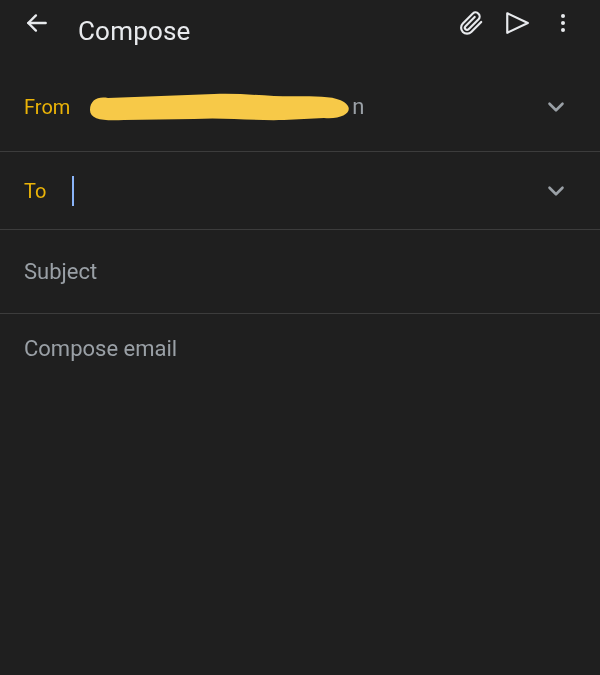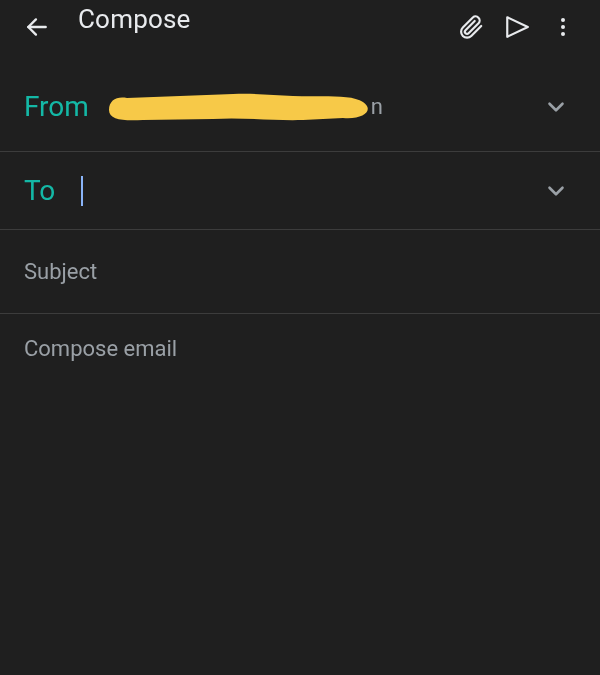--- a/index.html
+++ b/index.html
@@ -4,23 +4,23 @@
   <style>
     * { margin: 0; padding: 0; box-sizing: border-box; }
     html, body { width: 600px; height: 675px; overflow: hidden; }
     body {
       background: #1f1f1f;
       font-family: Roboto, "Helvetica Neue", Arial, sans-serif;
       color: #e8eaed;
     }
     .header {
       display: flex;
-      align-items: flex-start;
+      align-items: flex-end;
       height: 62px;
-      padding: 4px 14px;
+      padding: 16px 14px;
     }
     .header .title {
       flex: 1;
       font-size: 26px;
       font-weight: 400;
       color: #e8eaed;
       margin-left: 18px;
       letter-spacing: 0.2px;
     }
     .icon-btn {
@@ -37,22 +37,22 @@
     .row {
       display: flex;
       align-items: center;
       padding: 0 24px;
       border-bottom: 1px solid #3c3c3c;
     }
     .from-row { height: 90px; }
     .to-row { height: 78px; gap: 8px; }
     .subject-row { height: 84px; }
     .label {
-      color: #14b8a6;
-      font-size: 28px;
+      color: #eab308;
+      font-size: 20px;
       font-weight: 400;
     }
     .from-label { margin-right: 14px; }
     .to-label { margin-right: 18px; }
     .field-content {
       flex: 1;
       position: relative;
       height: 100%;
       display: flex;
       align-items: center;

